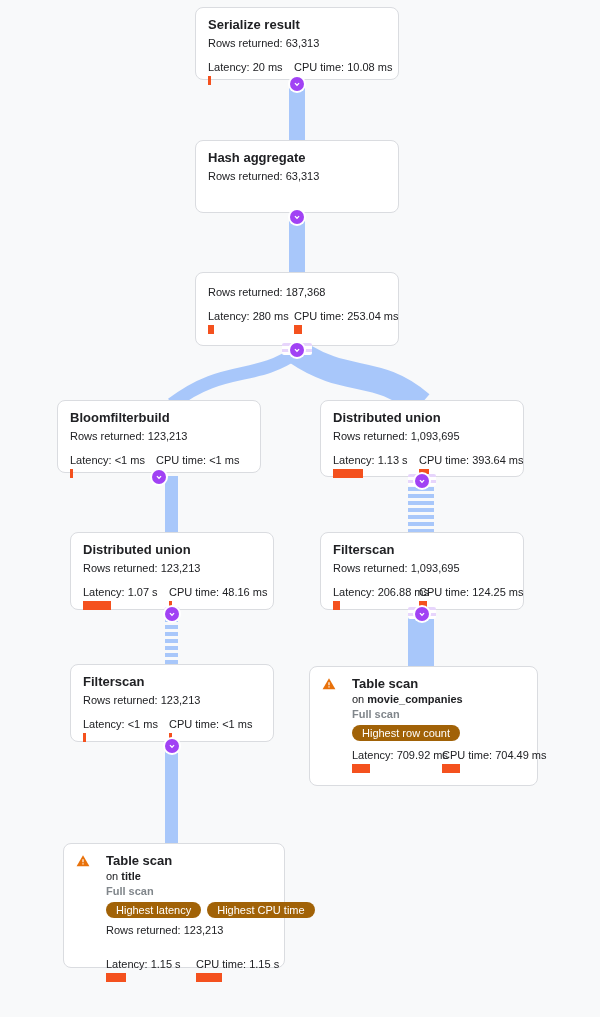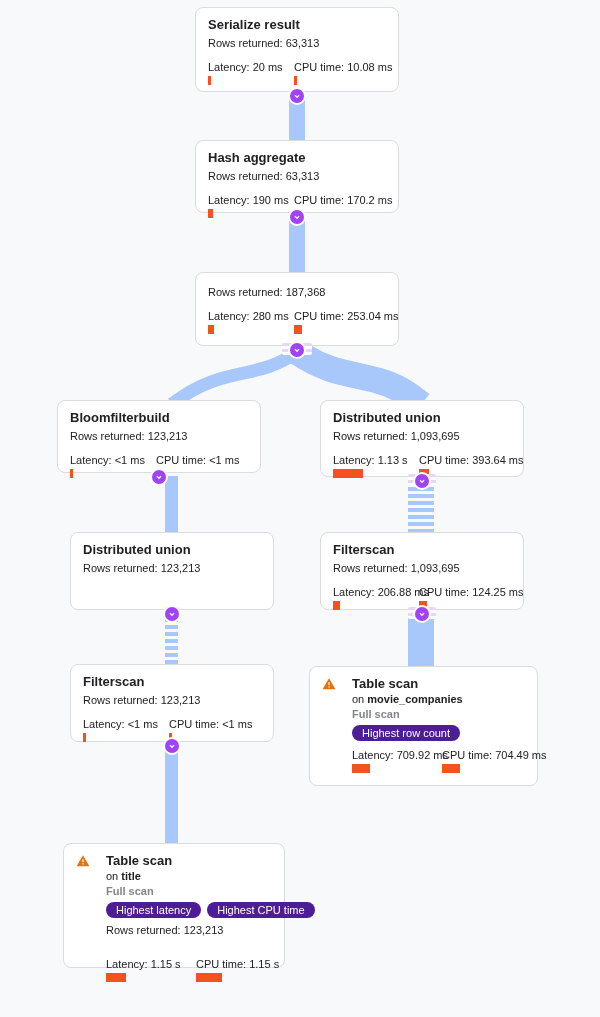--- a/index.html
+++ b/index.html
@@ -29,21 +29,21 @@
 
   
   .trow { display:flex; align-items:flex-start; }
   .wicon { width:14px; height:14px; margin-top:1px; flex:0 0 14px; }
   .tcontent { margin-left:16px; }
   .on-line { font-size:11px; line-height:15px; }
   .on-line b { font-weight:bold; }
   .fullscan { font-size:11px; line-height:15px; color:#80868b;font-weight:bold; }
   .badges { display:flex; gap:6px; margin:3px 0 4px 0; }
   .badge {
-    background:#4c1d95; color:#ffffff; font-size:11px; line-height:16px;
+    background:#a16207; color:#ffffff; font-size:11px; line-height:16px;
     padding:0 10px; border-radius:9px; white-space:nowrap;
   }
 
   
   .ribbon {
     position:absolute; left:50%; bottom:-10px; transform:translateX(-50%);
     height:12px; border-radius:2px;
     background: repeating-linear-gradient(180deg, #e7d5fc 0 3px, #ffffff 3px 6px);
   }
   .port {
@@ -63,21 +63,21 @@
   <svg class="split-svg" viewBox="0 0 600 62">
     <path d="M 297 6 C 255 36, 224 18, 172 58" stroke="#a8c7fa" stroke-width="13" fill="none"></path>
     <path d="M 297 6 C 347 40, 377 20, 421 58" stroke="#a8c7fa" stroke-width="26" fill="none"></path>
   </svg>
   <div class="edge" style="left:165px;top:476px;width:13px;height:57px"></div>
   <div class="edge striped" style="left:408px;top:487px;width:26px;height:46px"></div>
   <div class="edge striped" style="left:165px;top:618px;width:13px;height:47px"></div>
   <div class="edge" style="left:408px;top:609px;width:26px;height:58px"></div>
   <div class="edge" style="left:165px;top:741px;width:13px;height:103px"></div>
 
-  <div class="card" style="left:195px;top:7px;width:204px;height:85px">
+  <div class="card" style="left:195px;top:7px;width:204px;height:73px">
     <div class="title">Serialize result</div>
     <div class="rows">Rows returned: 63,313</div>
     <div class="metrics">
       <div class="metric">
         <div class="mlabel">Latency: 20 ms</div>
         <div class="bar" style="width: 3px;"></div>
       </div>
       <div class="metric grow">
         <div class="mlabel">CPU time: 10.08 ms</div>
         <div class="bar" style="width: 3px;"></div>
@@ -86,30 +86,20 @@
     <div class="port">
         <svg width="10" height="10" viewBox="0 0 24 24">
           <path d="M7 10l5 5 5-5" stroke="#fff" stroke-width="3" fill="none"></path>
         </svg>
       </div>
   </div>
 
   <div class="card" style="left:195px;top:140px;width:204px;height:73px">
     <div class="title">Hash aggregate</div>
     <div class="rows">Rows returned: 63,313</div>
-    <div class="metrics">
-      <div class="metric">
-        <div class="mlabel">Latency: 190 ms</div>
-        <div class="bar" style="width: 5px;"></div>
-      </div>
-      <div class="metric grow">
-        <div class="mlabel">CPU time: 170.2 ms</div>
-        <div class="bar" style="width: 6px;"></div>
-      </div>
-    </div>
     <div class="port">
         <svg width="10" height="10" viewBox="0 0 24 24">
           <path d="M7 10l5 5 5-5" stroke="#fff" stroke-width="3" fill="none"></path>
         </svg>
       </div>
   </div>
 
   <div class="card" style="left:195px;top:272px;width:204px;height:74px">
     <div class="rows">Rows returned: 187,368</div>
     <div class="metrics">
@@ -167,20 +157,30 @@
     <div class="port">
         <svg width="10" height="10" viewBox="0 0 24 24">
           <path d="M7 10l5 5 5-5" stroke="#fff" stroke-width="3" fill="none"></path>
         </svg>
       </div>
   </div>
 
   <div class="card" style="left:70px;top:532px;width:204px;height:78px">
     <div class="title">Distributed union</div>
     <div class="rows">Rows returned: 123,213</div>
+    <div class="metrics">
+      <div class="metric">
+        <div class="mlabel">Latency: 1.07 s</div>
+        <div class="bar" style="width: 28px;"></div>
+      </div>
+      <div class="metric grow">
+        <div class="mlabel">CPU time: 48.16 ms</div>
+        <div class="bar" style="width: 3px;"></div>
+      </div>
+    </div>
     <div class="ribbon" style="width:15px"></div>
     <div class="port">
         <svg width="10" height="10" viewBox="0 0 24 24">
           <path d="M7 10l5 5 5-5" stroke="#fff" stroke-width="3" fill="none"></path>
         </svg>
       </div>
   </div>
 
   <div class="card" style="left:320px;top:532px;width:204px;height:78px">
     <div class="title">Filterscan</div>

